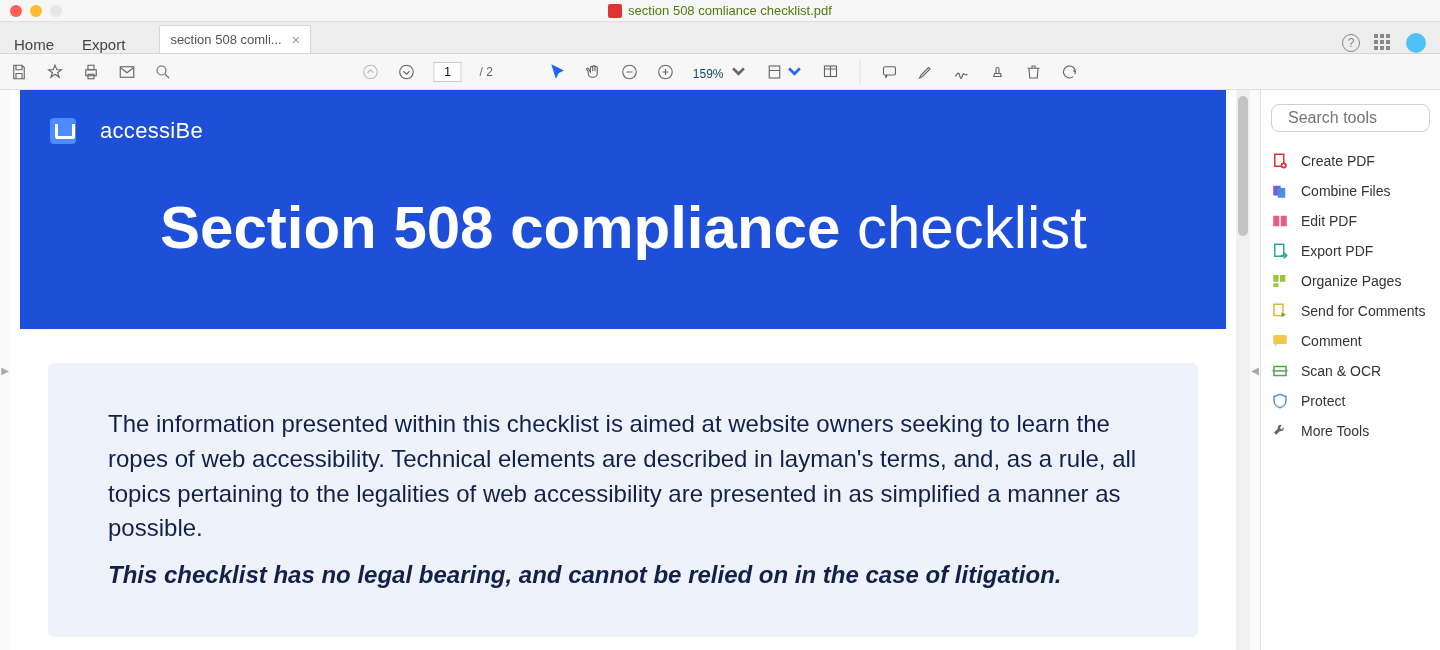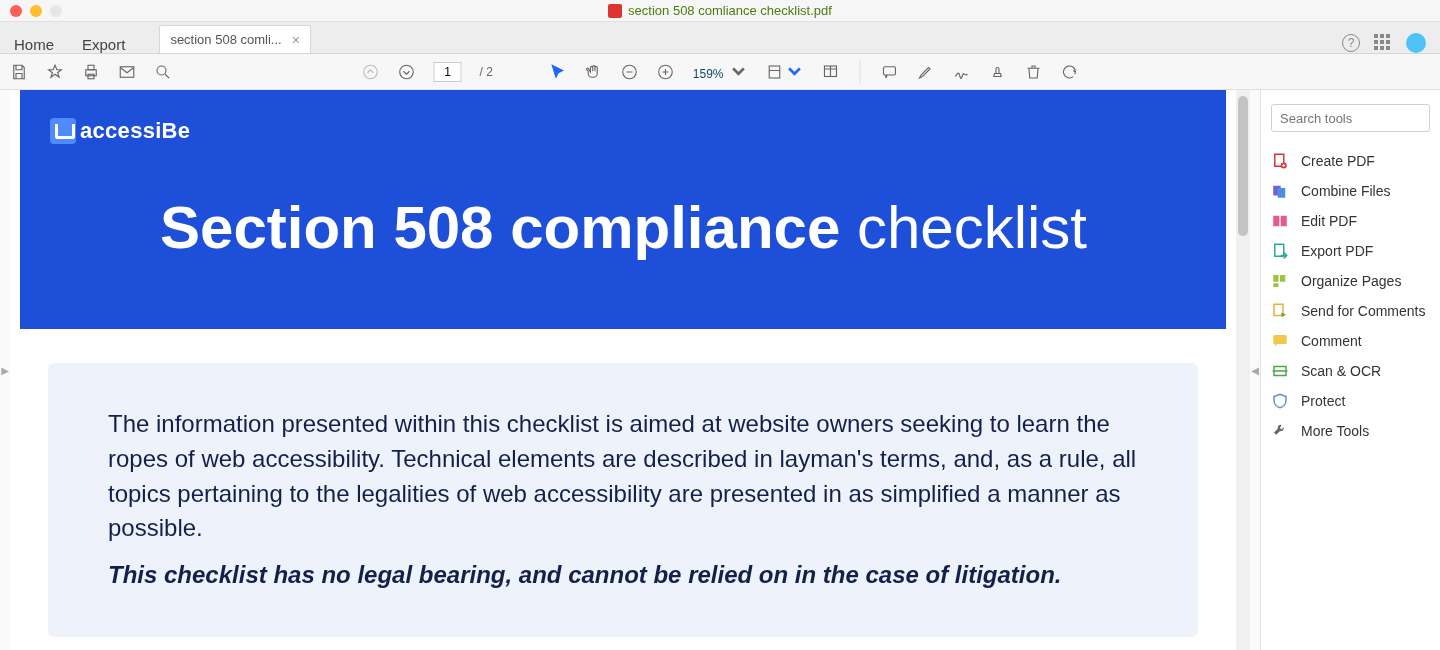--- a/index.html
+++ b/index.html
@@ -41,32 +41,32 @@
 .main { display:flex; height:560px; }
 .viewer-wrap{ flex:1; position:relative; background:#fff; display:flex; }
 .viewer{ flex:1; overflow:hidden; background:#fff; padding:0 10px; position:relative;}
 .scrollbar{ width:14px; background:#f0f0f0; position:relative;}
 .scroll-thumb{ position:absolute; left:2px; right:2px; top:6px; height:140px; background:#c3c3c3; border-radius:6px;}
 .collapse-left, .collapse-right{ width:10px; display:flex; align-items:center; justify-content:center; color:#aaa; font-size:10px; cursor:pointer; background:#fafafa;}
 
 
 .pdf-page{ background:#fff; }
 .hero{ background:#1e4fd9; color:#fff; padding:28px 30px 70px 30px; }
-.brand{ display:flex; align-items:center; gap:4px; font-size:22px; font-weight:700; letter-spacing:.3px;}
+.brand{ display:flex; align-items:center; gap:24px; font-size:22px; font-weight:400; letter-spacing:.3px;}
 .brand-mark{ width:26px; height:26px; background:#4d8bff; border-radius:4px; display:inline-block; position:relative;}
 .brand-mark::after{content:""; position:absolute; left:5px; top:6px; width:14px; height:12px; border:3px solid #fff; border-top:none; border-radius:0 0 3px 3px;}
 .hero h1{ font-size:60px; font-weight:400; margin-top:52px; line-height:1.05; padding-left:110px;}
 .hero h1 .bold{ font-weight:800; }
 .intro-box{ margin:34px 28px 0 28px; background:#eef3fb; border-radius:6px; padding:44px 60px; color:#13214a;}
 .intro-box p{ font-size:24px; line-height:1.45; }
 .intro-box p.bold{ font-weight:700; margin-top:12px;font-style:italic;}
 
 
 .right-panel{ width:180px; border-left:1px solid #e2e2e2; background:#fff; padding:14px 10px; display:flex; flex-direction:column; gap:6px;}
-.search-tools{ width:100%; height:28px; border:1px solid #d0d0d0; border-radius:3px; padding:0 8px; font-size:13px; color:#555;}
+.search-tools{ width:100%; height:28px; border:1px solid #d0d0d0; border-radius:8px; padding:0 16px; font-size:16px; color:#555;}
 .tool-list{ margin-top:14px; display:flex; flex-direction:column; gap:12px;}
 .tool-item{ display:flex; align-items:center; gap:12px; font-size:14px; color:#333; cursor:pointer;}
 .tool-icon{ width:18px; height:18px; flex-shrink:0;}
 </style>
 </head>
 <body>
 
 <div class="titlebar">
   <div class="traffic-lights">
     <div class="tl red"></div>

